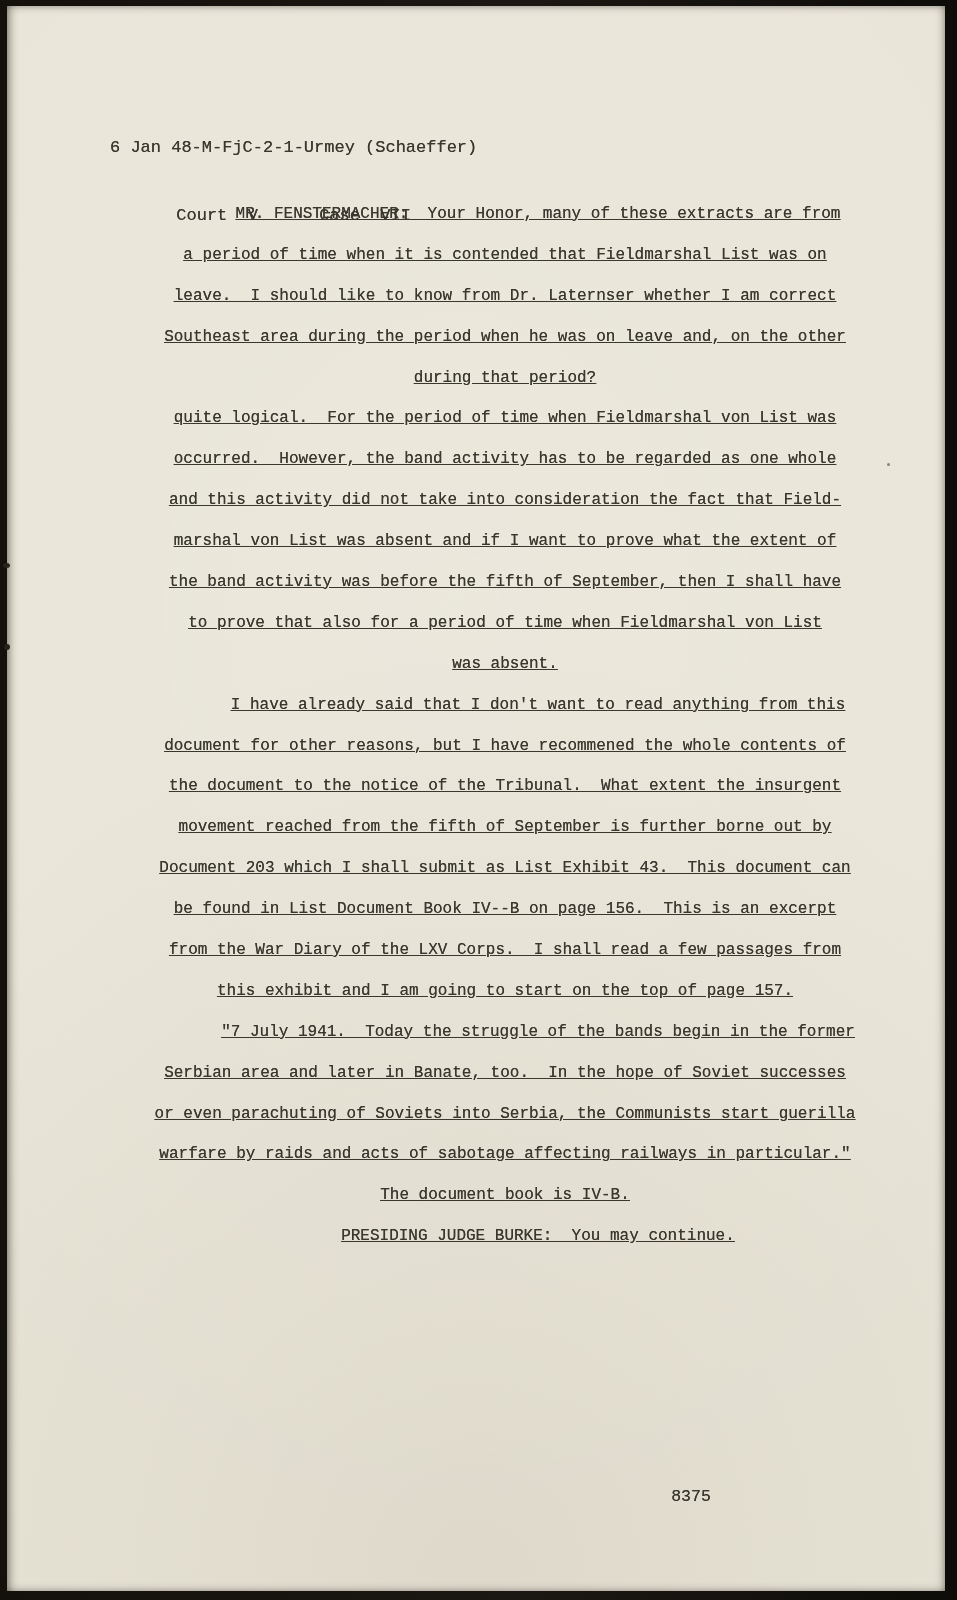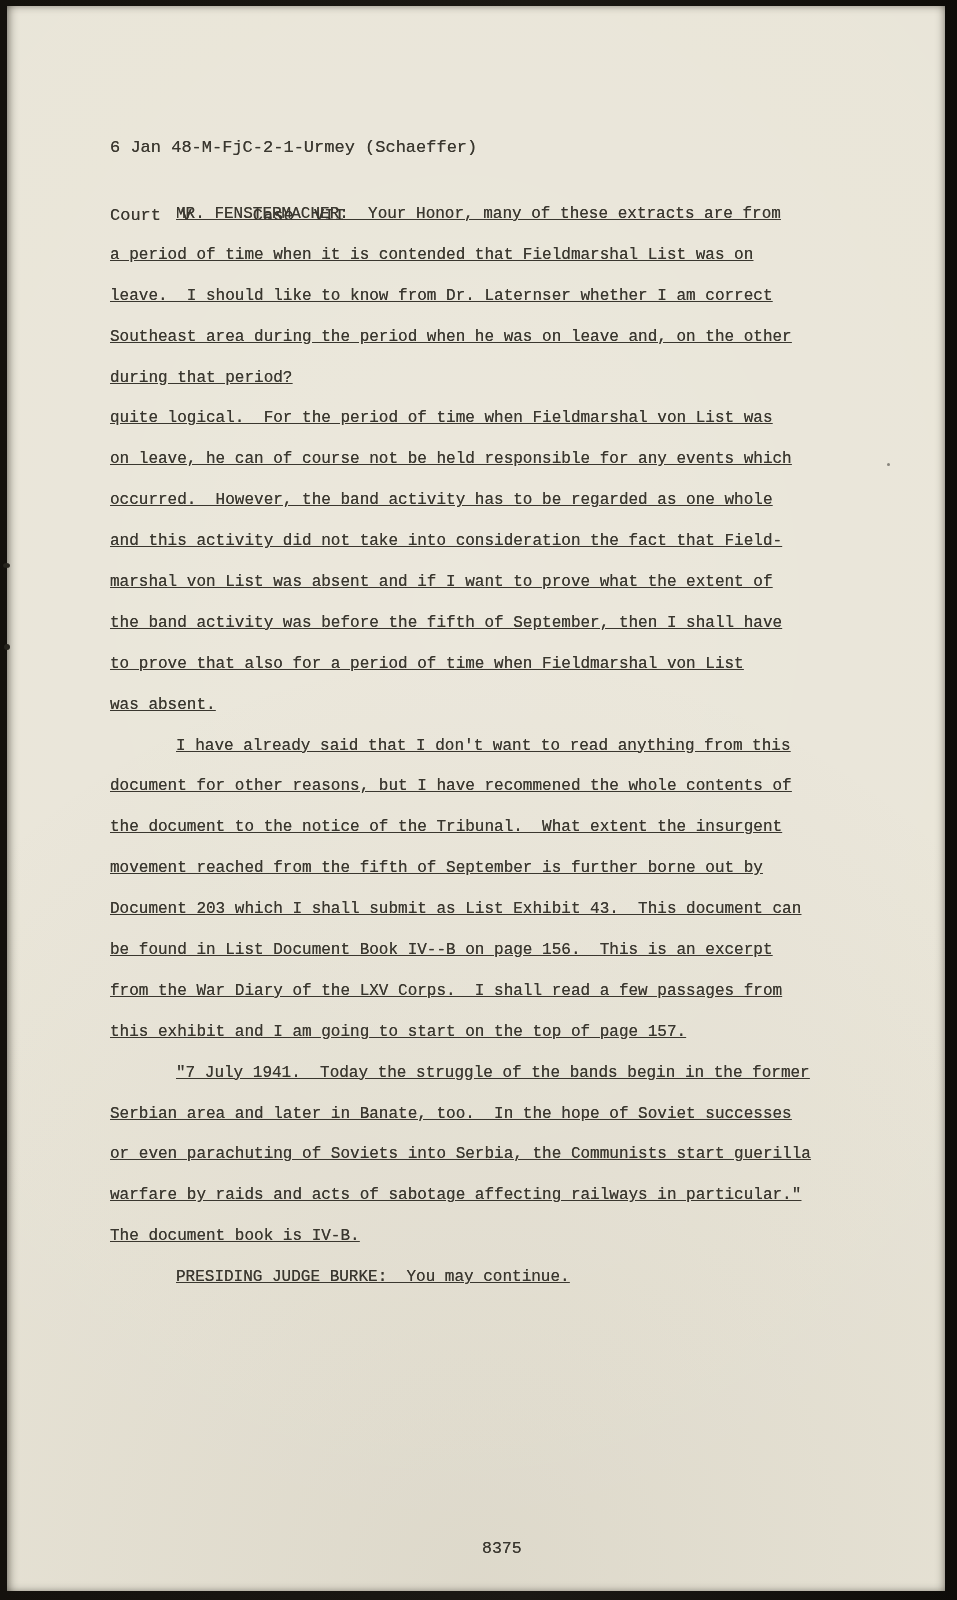--- a/index.html
+++ b/index.html
@@ -15,39 +15,40 @@
     left:7px;top:6px;right:12px;bottom:9px;
     background:
       radial-gradient(ellipse 120% 90% at 48% 38%, rgba(255,255,255,0.10), rgba(0,0,0,0) 70%),
       radial-gradient(ellipse 140% 100% at 50% 100%, rgba(120,110,85,0.10), rgba(0,0,0,0) 60%),
       #e9e5d8;
     box-shadow:
       inset 9px 0 10px -7px rgba(40,36,28,0.55),
       inset -7px 0 8px -6px rgba(40,36,28,0.45),
       inset 0 6px 8px -6px rgba(40,36,28,0.40),
       inset 0 -6px 8px -6px rgba(40,36,28,0.35);
+    text-align: center;
   }
   .ink{color:#3a372f;text-shadow:0 0 0.6px rgba(58,55,47,0.85);}
   .header{
     position:absolute;left:103px;top:86px;
     font-size:17px;line-height:22.5px;white-space:pre;
   }
   .body-text{
     position:absolute;left:103px;top:188px;width:790px;
     font-size:16px;
     text-decoration:underline;
   }
   .line{
     white-space:pre;
     height:40.9px;line-height:40.9px;
     overflow:visible;
   }
   .indent{text-indent:66px;}
   .pagenum{
-    position:absolute;left:103px;top:1530px;width:790px;
+    position:absolute;left:103px;top:1478px;width:790px;
     font-size:16.5px;line-height:26px;
     text-indent:372px;white-space:pre;
   }
   .artifact{position:absolute;background:#26231d;border-radius:50%;}
   .artifact.a1{left:3px;top:563px;width:7px;height:5px;}
   .artifact.a2{left:4px;top:644px;width:6px;height:6px;}
   .artifact.a3{left:887px;top:463px;width:3px;height:3px;opacity:.5;}
 </style>
 </head>
 <body>
@@ -58,21 +59,20 @@
       <div>6 Jan 48-M-FjC-2-1-Urmey (Schaeffer)</div>
       <div>Court  V      Case  VII</div>
     </div>
     <div class="body-text ink">
         <div class="line indent">MR. FENSTERMACHER:  Your Honor, many of these extracts are from</div>
         <div class="line">a period of time when it is contended that Fieldmarshal List was on</div>
         <div class="line">leave.  I should like to know from Dr. Laternser whether I am correct</div>
         <div class="line">Southeast area during the period when he was on leave and, on the other</div>
         <div class="line">during that period?</div>
         <div class="line">quite logical.  For the period of time when Fieldmarshal von List was</div>
-        <div class="line">on leave, he can of course not be held responsible for any events which</div>
         <div class="line">occurred.  However, the band activity has to be regarded as one whole</div>
         <div class="line">and this activity did not take into consideration the fact that Field-</div>
         <div class="line">marshal von List was absent and if I want to prove what the extent of</div>
         <div class="line">the band activity was before the fifth of September, then I shall have</div>
         <div class="line">to prove that also for a period of time when Fieldmarshal von List</div>
         <div class="line">was absent.</div>
         <div class="line indent">I have already said that I don't want to read anything from this</div>
         <div class="line">document for other reasons, but I have recommened the whole contents of</div>
         <div class="line">the document to the notice of the Tribunal.  What extent the insurgent</div>
         <div class="line">movement reached from the fifth of September is further borne out by</div>

